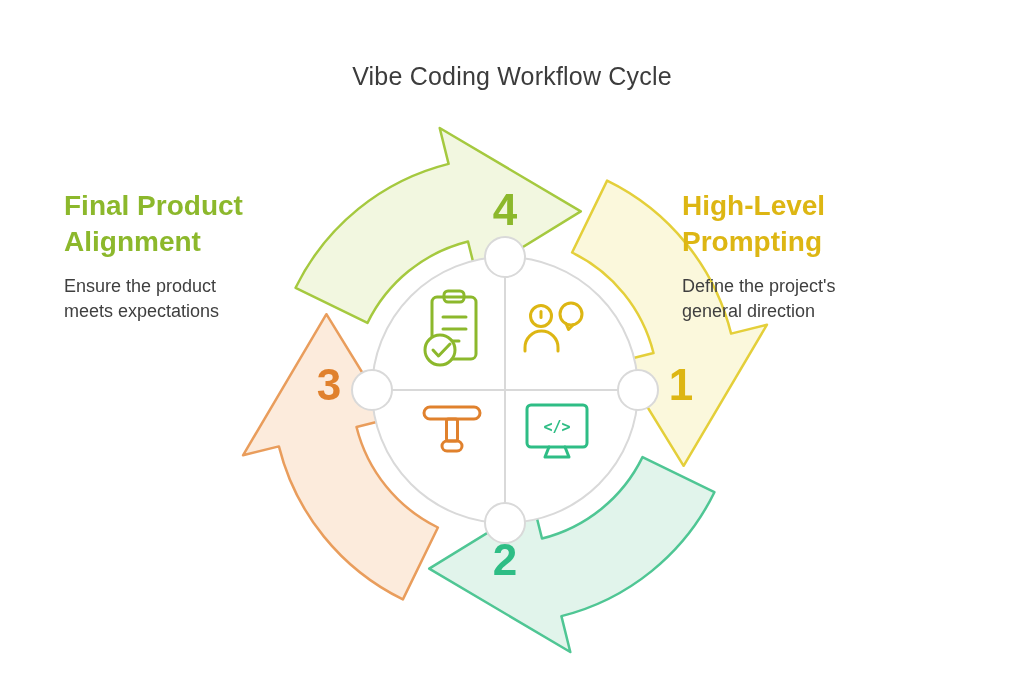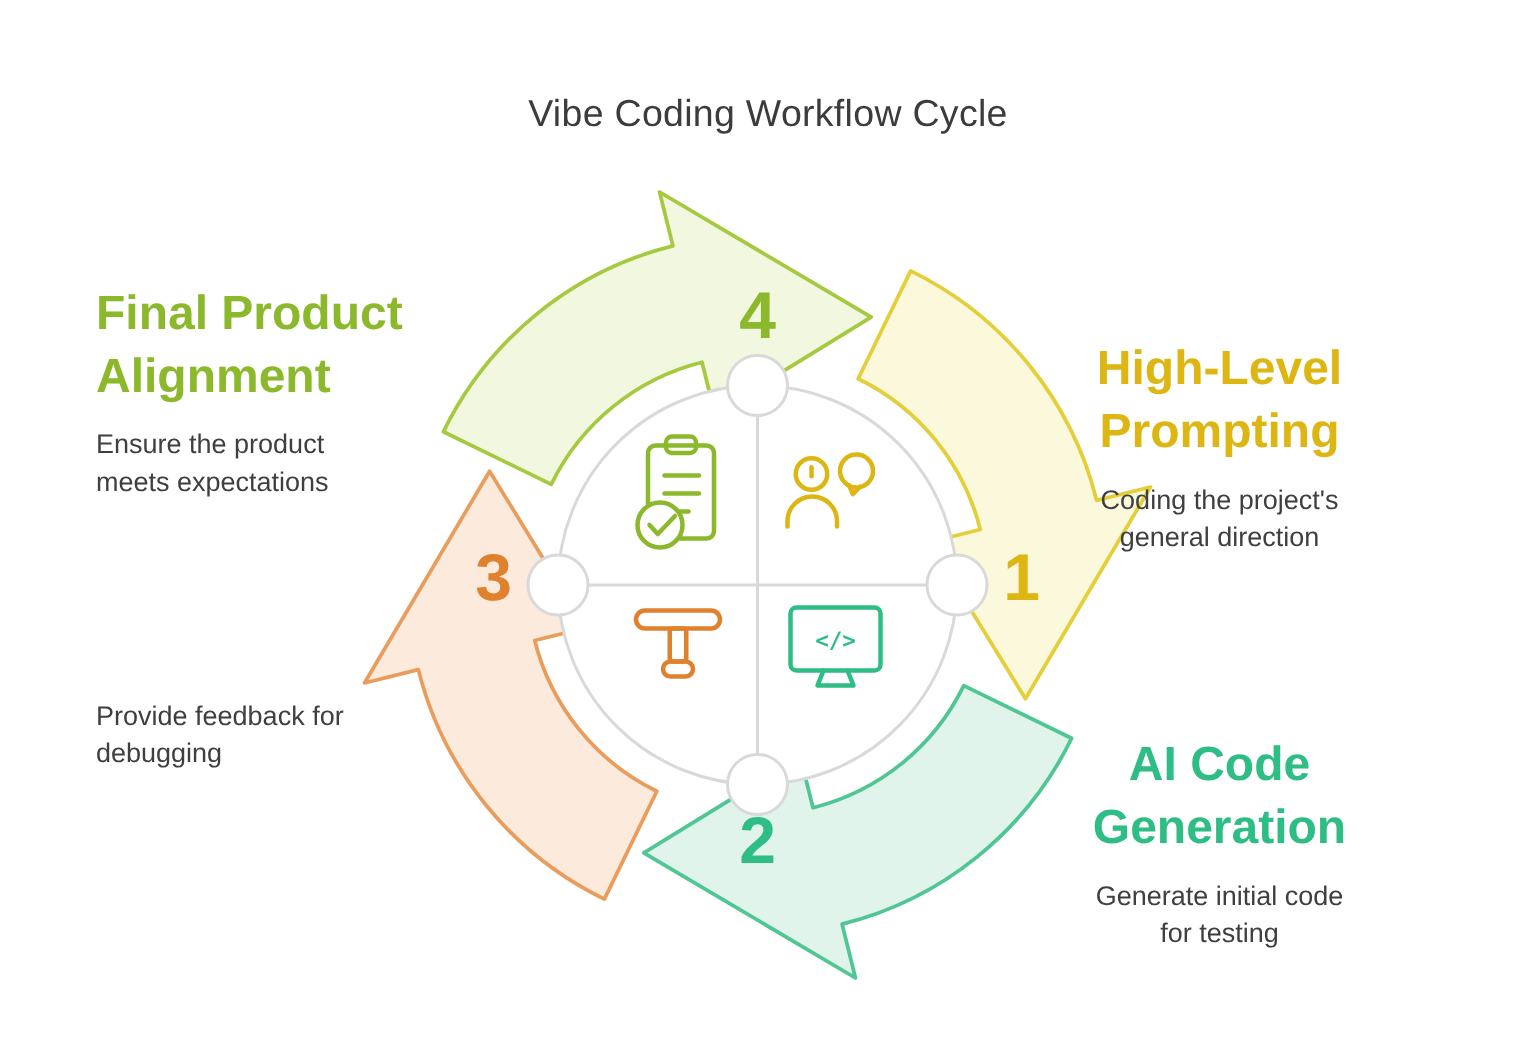--- a/index.html
+++ b/index.html
@@ -53,23 +53,23 @@
     font-family:"Liberation Sans", sans-serif;
     font-size:44px;font-weight:bold;
     text-anchor:middle;stroke:none;
   }
   .num-s0{fill:var(--s0-text);}
   .num-s1{fill:var(--s1-text);}
   .num-s2{fill:var(--s2-text);}
   .num-s3{fill:var(--s3-text);}
   
   .label-block{position:absolute;width:262px;}
-  .label-block.align-right{text-align:center;margin-top:37px;}
+  .label-block.align-right{text-align:left;}
   .heading{
-    font-size:32px;font-weight:bold;line-height:1.3;
+    font-size:28px;font-weight:bold;line-height:1.3;
     white-space:pre-line;
   }
   .h-s0{color:var(--s0-text);}
   .h-s1{color:var(--s1-text);}
   .h-s2{color:var(--s2-text);}
   .h-s3{color:var(--s3-text);}
   .desc{
     margin-top:13px;
     font-size:18px;line-height:1.38;
     color:var(--desc,#3f3f3f);
@@ -145,29 +145,21 @@
   <div class="label-block pos-tl">
     <div class="heading h-s3">Final Product
 Alignment</div>
     <div class="desc">Ensure the product
 meets expectations</div>
   </div>
 
   <div class="label-block pos-tr align-right">
     <div class="heading h-s0">High-Level
 Prompting</div>
-    <div class="desc">Coding the project's
+    <div class="desc">Define the project's
 general direction</div>
   </div>
 
   <div class="label-block pos-bl">
-    <div class="desc">Provide feedback for
-debugging</div>
   </div>
 
-  <div class="label-block pos-br align-right">
-    <div class="heading h-s1">AI Code
-Generation</div>
-    <div class="desc">Generate initial code
-for testing</div>
-  </div>
 
 </div>
 
 </body></html>

